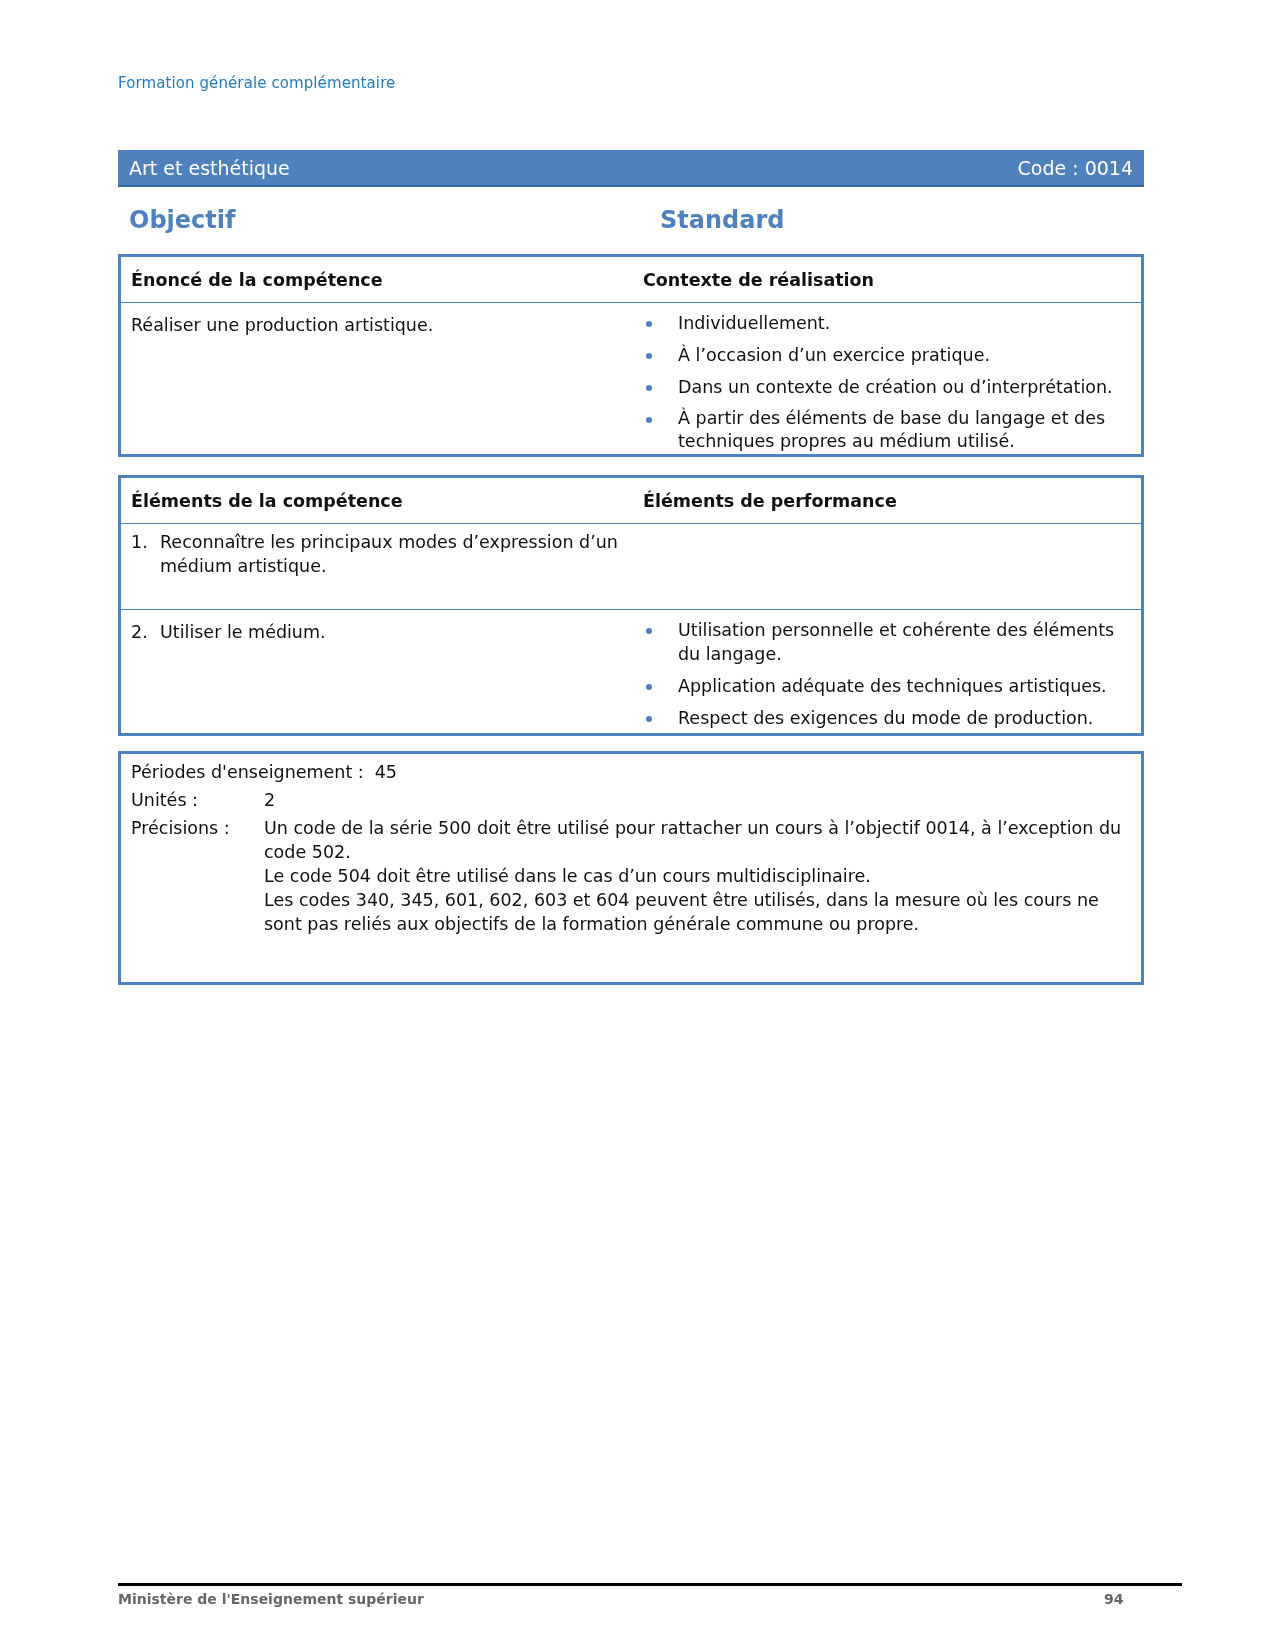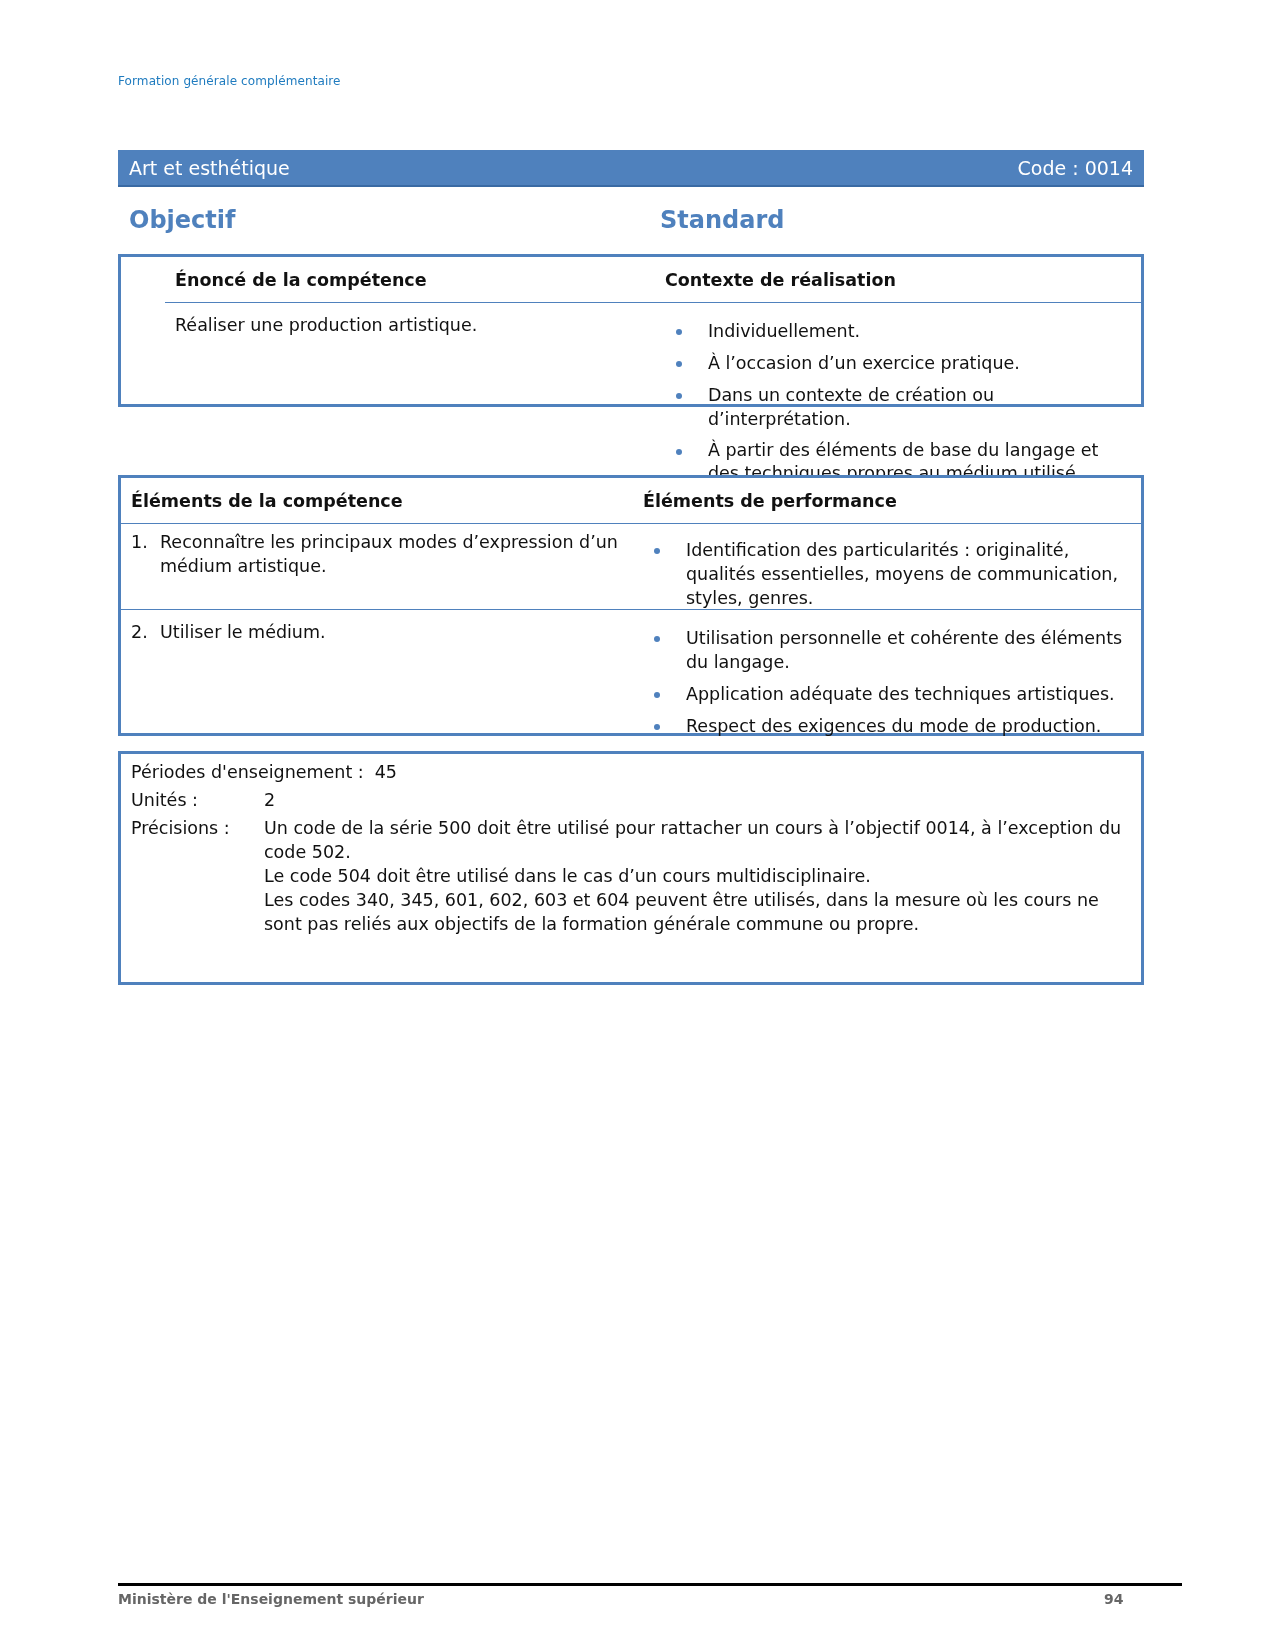--- a/index.html
+++ b/index.html
@@ -1,28 +1,28 @@
 <!DOCTYPE html>
 <html><head>
 <meta charset="utf-8">
 <style>
   html, body { margin: 0; padding: 0; background: #ffffff; }
   body { width: 1275px; height: 1650px; position: relative; font-family: "DejaVu Sans", sans-serif; color: #111; }
-  .top-label { position: absolute; left: 118px; top: 74px; font-size: 12px; color: #1f7bbf; letter-spacing: 0.1px; }
+  .top-label { position: absolute; left: 118px; top: 74px; font-size: 15px; color: #1f7bbf; letter-spacing: 0.1px; }
   .banner { position: absolute; left: 118px; top: 150px; width: 1026px; height: 37px; background: #4f81bd; border-bottom: 2px solid #3a6aa3; box-sizing: border-box; display: flex; align-items: center; justify-content: space-between; padding: 0 11px; color: #fff; font-size: 19px; }
   .headings { position: absolute; left: 118px; top: 206px; width: 1026px; height: 36px; }
   .headings .h { position: absolute; top: 0; font-weight: bold; font-size: 24px; color: #4f81bd; }
   .tbl { position: absolute; left: 118px; width: 1026px; border: 3px solid #4f81bd; box-sizing: border-box; background: #fff; }
   .row { display: flex; border-bottom: 1px solid #4f81bd; box-sizing: border-box; }
   .row:last-child { border-bottom: none; }
   .cell { box-sizing: border-box; padding: 0 10px; font-size: 17.5px; line-height: 24px; }
   .cell.left { width: 512px; }
   .cell.right { width: 508px; }
   .hdr .cell { font-weight: bold; display: flex; align-items: center; }
-  ul.bul { list-style: none; margin: 8px; padding: 0; }
+  ul.bul { list-style: none; margin: 0; padding: 0; }
   ul.bul li { position: relative; padding-left: 35px; margin-bottom: 8px; }
   ul.bul li:last-child { margin-bottom: 0; }
   ul.bul li .dot { position: absolute; left: 3px; top: 10px; width: 6px; height: 6px; border-radius: 50%; background: #4f81bd; }
   .num { display: flex; }
   .num .n { width: 29px; flex: none; }
   .act-grid { padding: 6px 10px 8px 10px; font-size: 17.5px; line-height: 24px; }
   .act-line { display: flex; }
   .footer-rule { position: absolute; left: 118px; top: 1583px; width: 1064px; height: 3px; background: #000; }
   .footer-left { position: absolute; left: 118px; top: 1591px; font-size: 14px; font-weight: bold; color: #666; }
   .footer-right { position: absolute; left: 1104px; top: 1591px; font-size: 14px; font-weight: bold; color: #666; }
@@ -35,21 +35,21 @@
 <div class="banner">
   <span>Art et esthétique</span>
   <span>Code : 0014</span>
 </div>
 
 <div class="headings">
   <span class="h" style="left:11px;">Objectif</span>
   <span class="h" style="left:542px;">Standard</span>
 </div>
 
-<div class="tbl" style="top:254px; height:153px;padding-left:44px;">
+<div class="tbl" style="top:254px; height:203px;">
   <div class="row hdr" style="height:46px;">
     <div class="cell left">Énoncé de la compétence</div>
     <div class="cell right">Contexte de réalisation</div>
   </div>
   <div class="row" style="padding-top:8px;">
     <div class="cell left" style="padding-top:2px;">Réaliser une production artistique.</div>
     <div class="cell right">
       <ul class="bul">
         <li><span class="dot"></span><span>Individuellement.</span></li>
         <li><span class="dot"></span><span>À l’occasion d’un exercice pratique.</span></li>
@@ -64,25 +64,20 @@
   <div class="row hdr" style="height:46px;">
     <div class="cell left">Éléments de la compétence</div>
     <div class="cell right">Éléments de performance</div>
   </div>
   <div class="row" style="height:86px; padding-top:6px;">
     <div class="cell left">
       <div class="num">
           <span class="n">1.</span>
           <span>Reconnaître les principaux modes d’expression d’un médium artistique.</span>
         </div>
-    </div>
-    <div class="cell right">
-      <ul class="bul">
-        <li><span class="dot"></span><span>Identification des particularités : originalité, qualités essentielles, moyens de communication, styles, genres.</span></li>
-      </ul>
     </div>
   </div>
   <div class="row" style="padding-top:8px;">
     <div class="cell left" style="padding-top:2px;">
       <div class="num">
           <span class="n">2.</span>
           <span>Utiliser le médium.</span>
         </div>
     </div>
     <div class="cell right">

